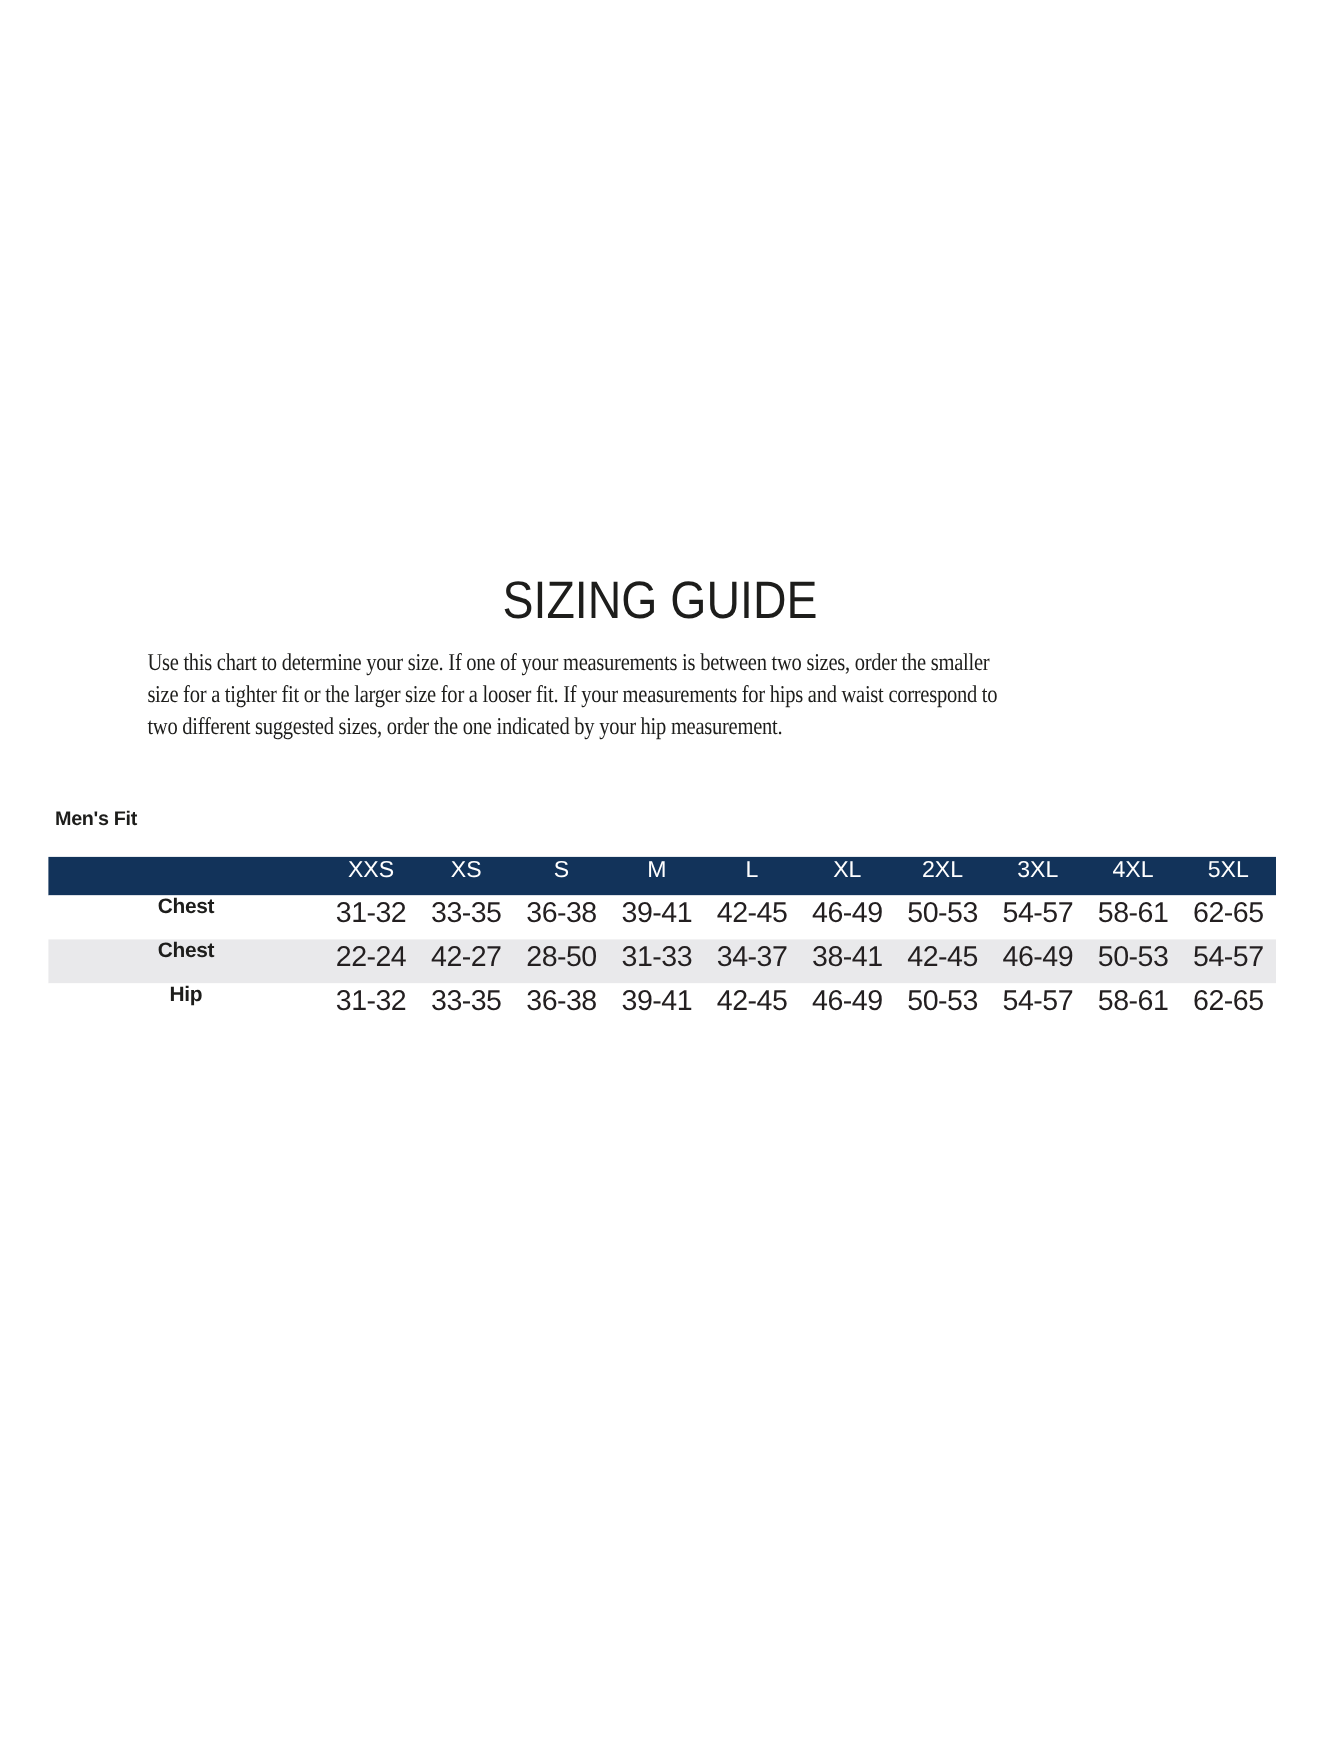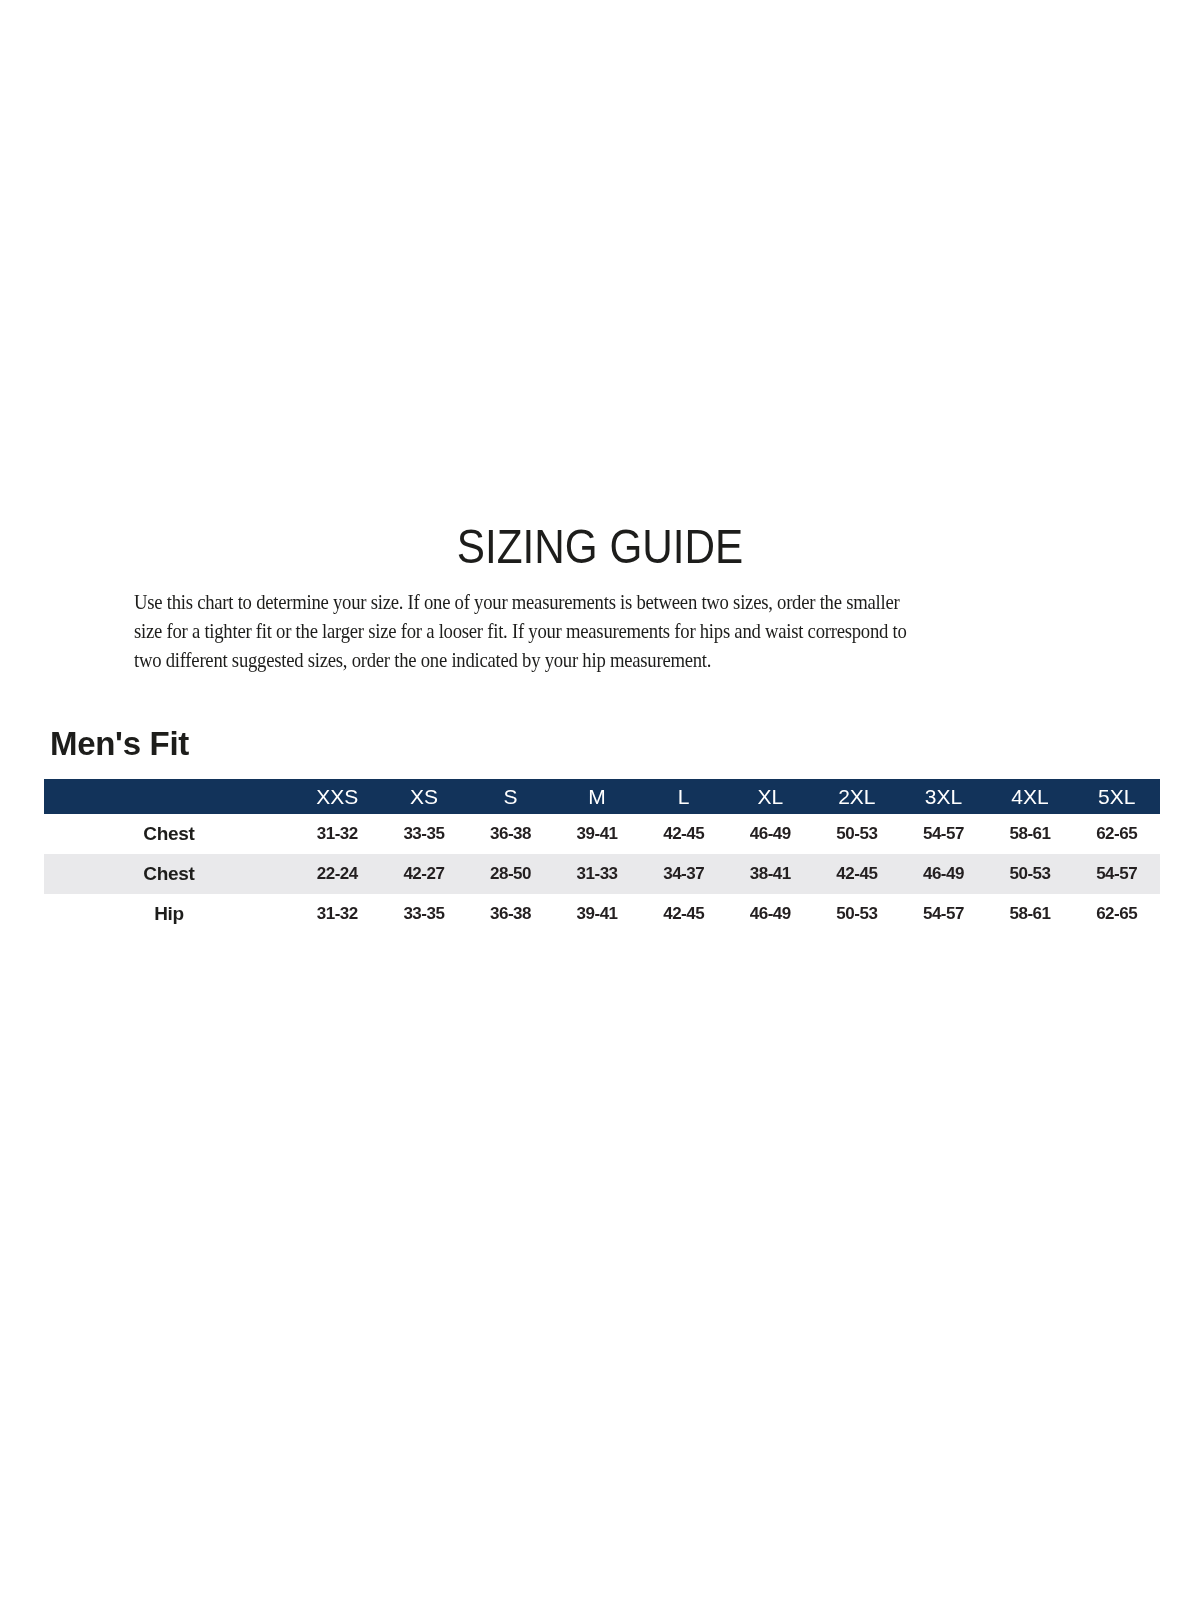--- a/index.html
+++ b/index.html
@@ -45,35 +45,35 @@
     letter-spacing: -0.3px;
     white-space: nowrap;
     transform: scaleX(0.85);
     transform-origin: 0 50%;
     color: #1d1d1b;
   }
   .section-label {
     position: absolute;
     top: 690px;
     left: 50px;
-    font-size: 33px;
+    font-size: 18px;
     line-height: 26px;
     font-weight: 700;
     letter-spacing: -0.3px;
     color: #1d1d1b;
   }
   .size-table {
     position: absolute;
     top: 738px;
     left: 44px;
     width: 1116px;
   }
   .t-row {
     display: flex;
-    align-items: center;
+    align-items: flex-start;
     height: 40px;
     background: #ffffff;
   }
   .t-row.header {
     height: 35px;
     background: #12335a;
   }
   .t-row.alt {
     background: #e9e9eb;
   }
@@ -82,24 +82,23 @@
     flex: 0 0 250px;
     text-align: center;
     font-size: 19px;
     font-weight: 700;
     letter-spacing: -0.3px;
     color: #1d1d1b;
   }
   .t-cell {
     flex: 1 1 0;
     text-align: center;
-    font-size: 17px;
+    font-size: 26px;
     letter-spacing: -0.5px;
     color: #231f20;
-    font-weight: bold;
   }
   .t-row.header .t-cell {
     color: #ffffff;
     font-size: 21px;
     font-weight: 400;
     letter-spacing: 0;
   }
 </style>
 </head>
 <body>

